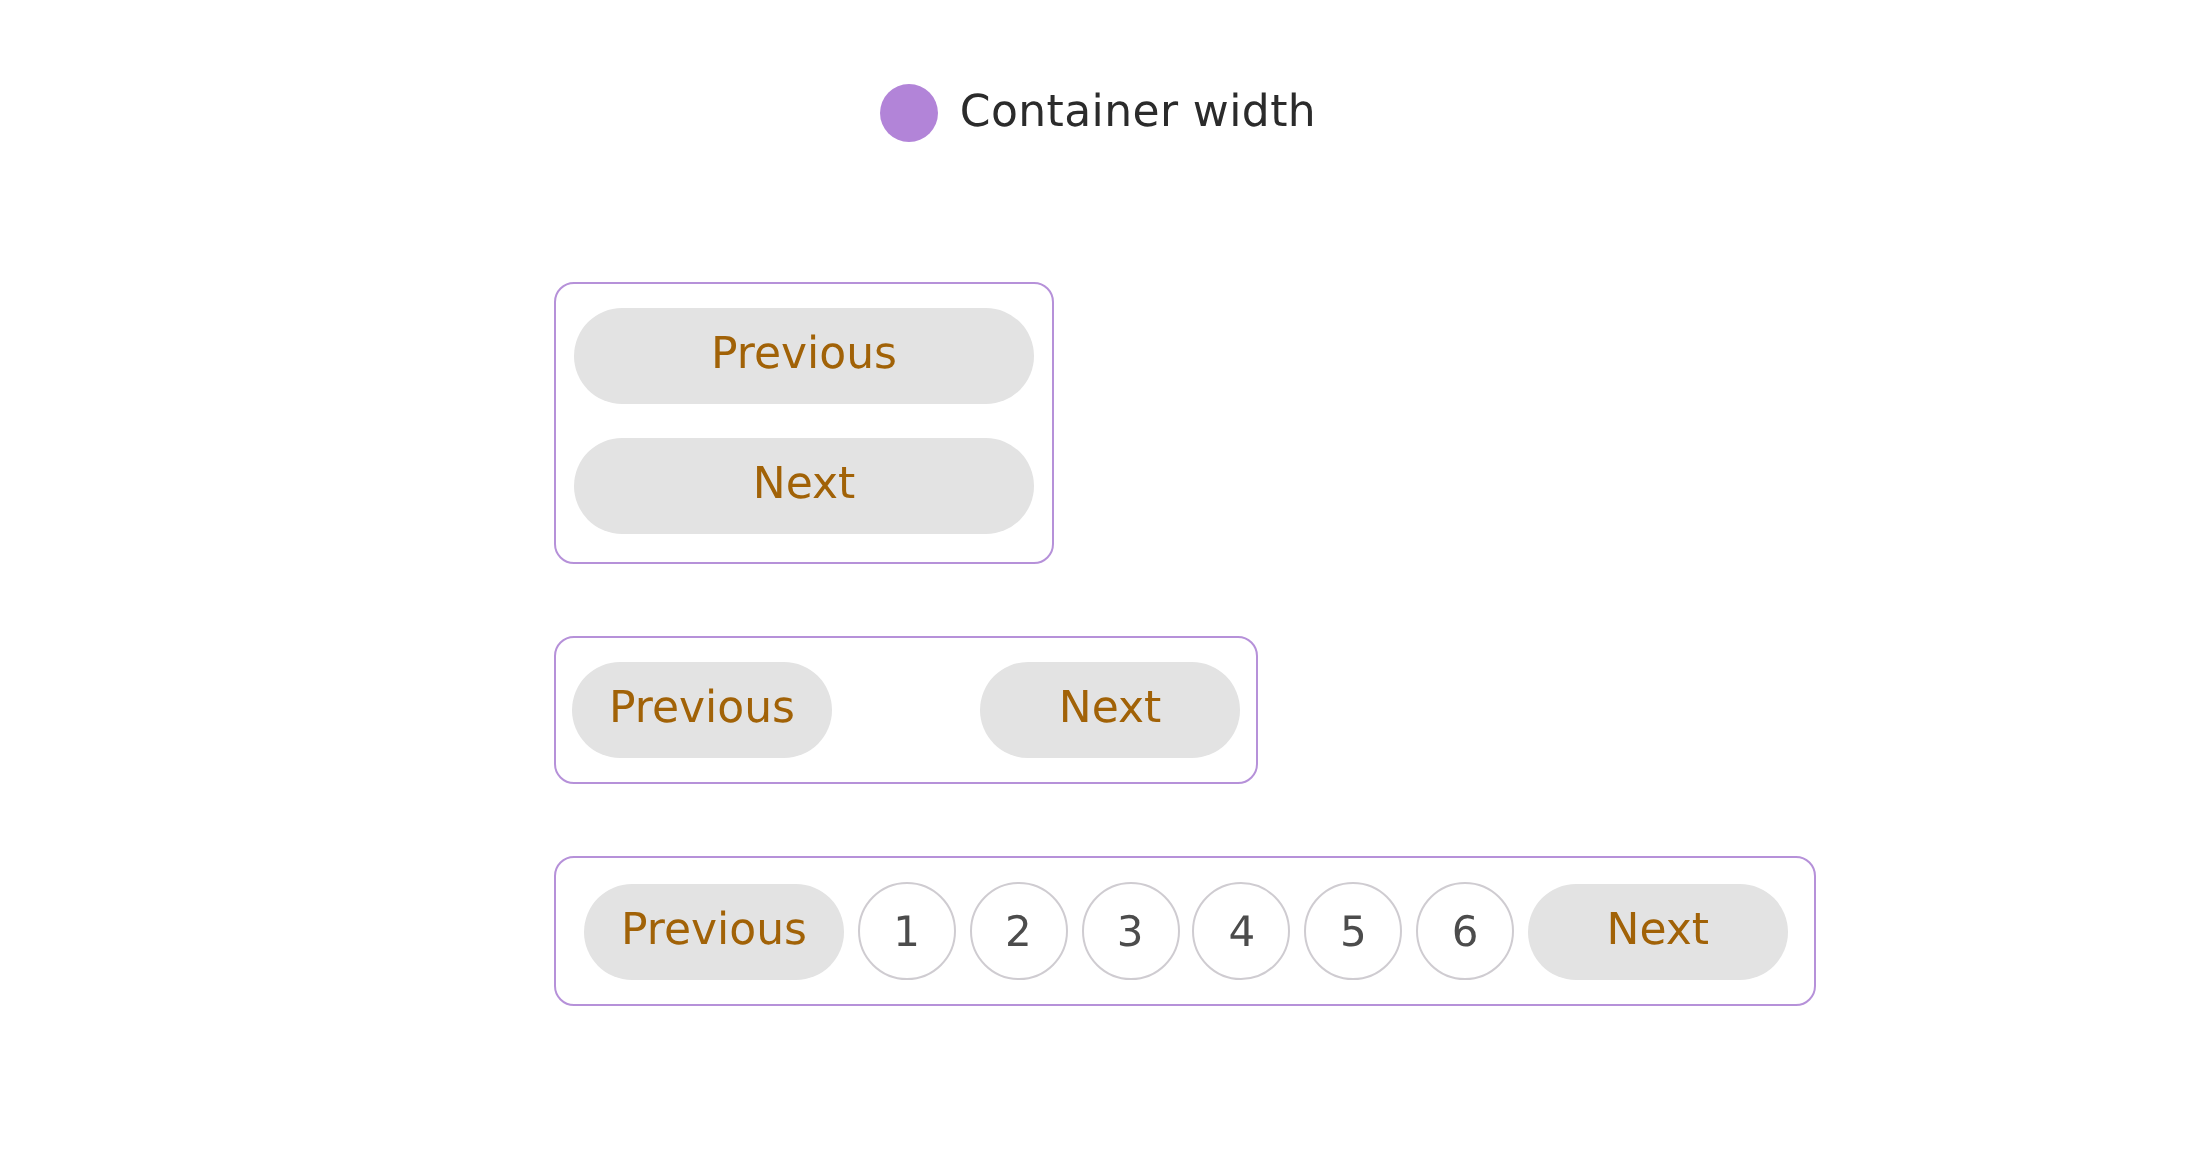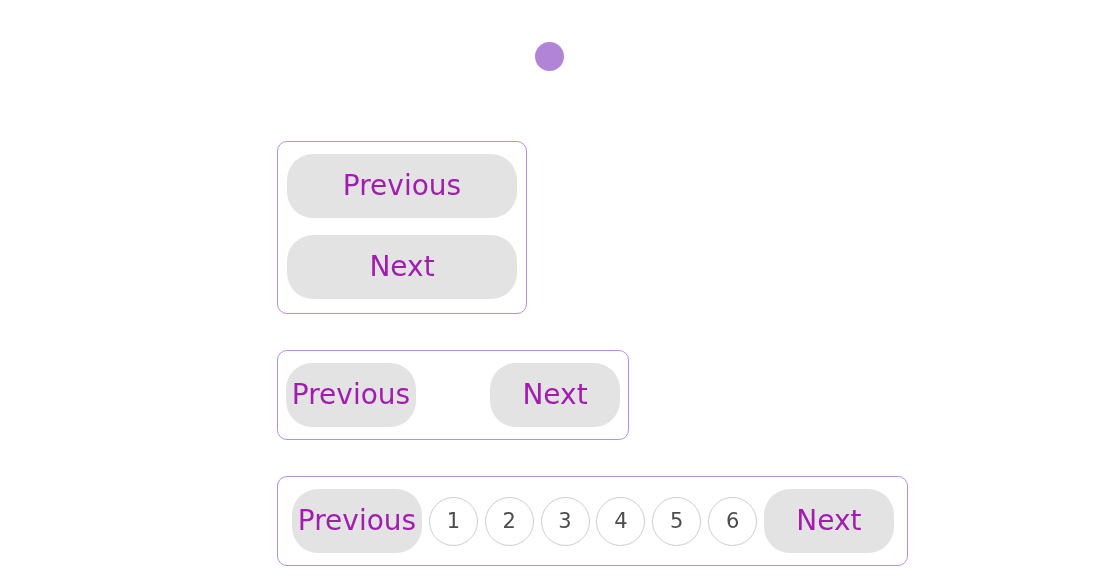--- a/index.html
+++ b/index.html
@@ -73,27 +73,27 @@
     width: 631px;
     padding: 12px 13px 12px 14px;
     display: flex;
     flex-direction: row;
     justify-content: space-between;
     align-items: center;
   }
 
   .pill-btn {
     box-sizing: border-box;
-    height: 64px;
+    height: 48px;
     border: none;
     border-radius: 26px;
     background: #e3e3e3;
-    color: #a21caf;
+    color: #a16207;
     font-family: inherit;
-    font-size: 28px;
+    font-size: 22px;
     line-height: 48px;
     padding: 0;
     cursor: pointer;
     text-align: center;
   }
   .pg-small .pill-btn { width: 100%; }
   .pg-medium .pill-btn, .pg-large .pill-btn { width: 130px; flex: 0 0 auto; }
 
   .page-btn {
     box-sizing: border-box;
@@ -111,20 +111,21 @@
     cursor: pointer;
     flex: 0 0 auto;
     padding: 0;
   }
 </style>
 </head>
 <body>
 
 <div class="legend">
   <span class="legend-dot"></span>
+  <span class="legend-label">Container width</span>
 </div>
 
 <div class="demos">
 
   <div class="pg-container pg-small">
     <button class="pill-btn">Previous</button>
     <button class="pill-btn">Next</button>
   </div>
 
   <div class="pg-container pg-medium">

